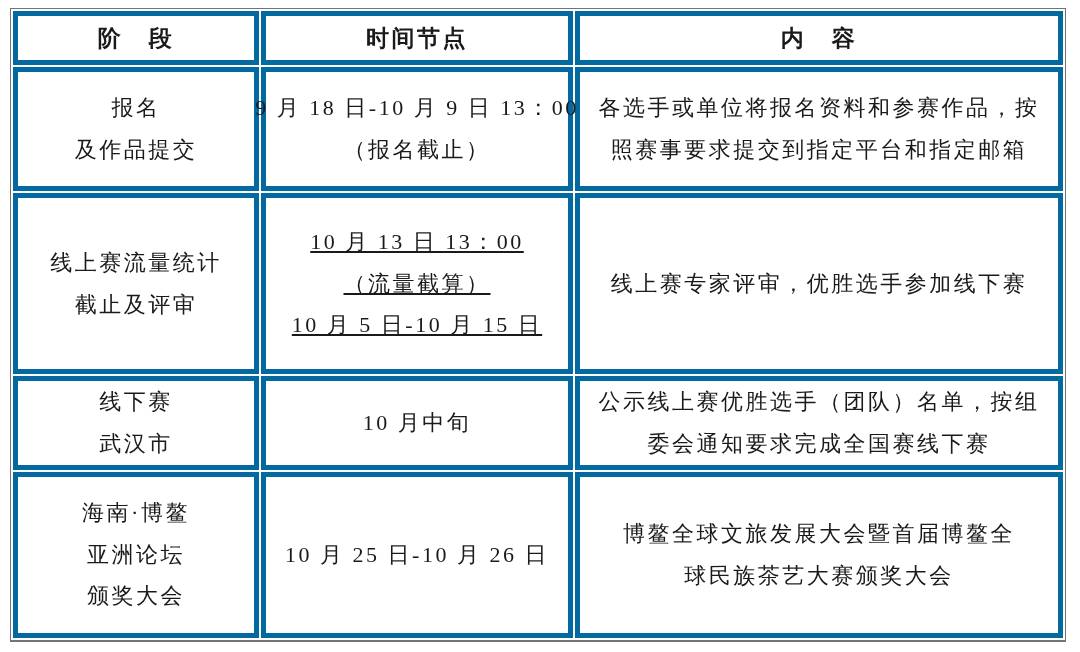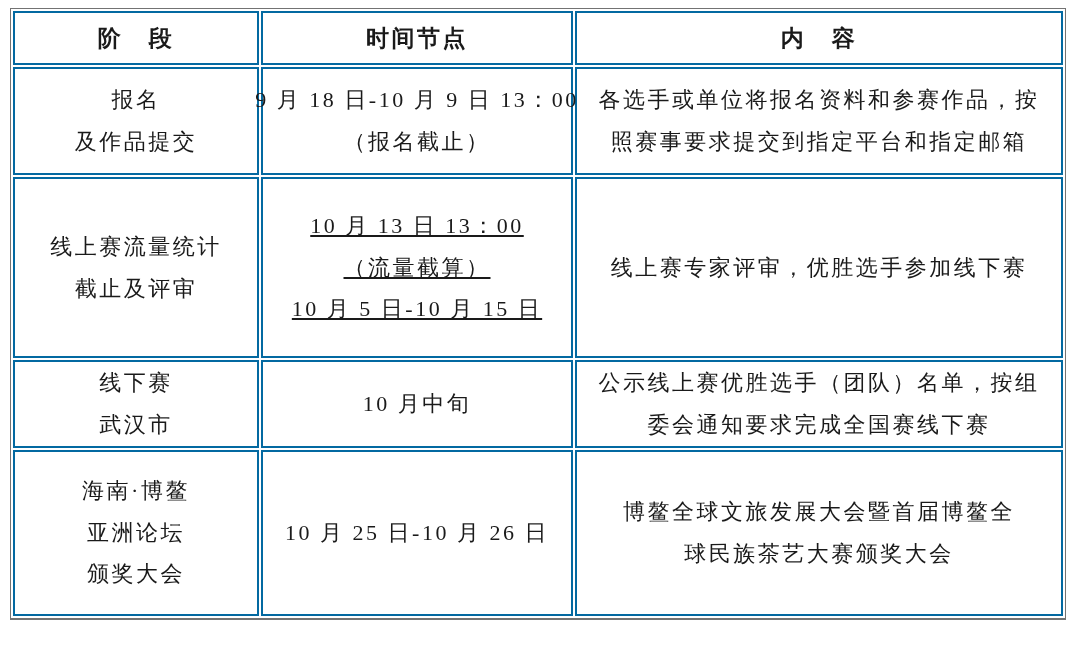--- a/index.html
+++ b/index.html
@@ -19,31 +19,31 @@
     border-spacing:2px;
     border:1px solid #737373;
     border-bottom-width:2px;
     background:#ffffff;
     table-layout:fixed;
   }
   col.c-stage{width:246px;}
   col.c-time{width:312px;}
   col.c-content{width:auto;}
   th,td{
-    border:2px solid #0369a1;
+    border:5px solid #0369a1;
     background:#ffffff;
     text-align:center;
     vertical-align:middle;
     font-size:22px;
     letter-spacing:2.5px;
     padding:0;
   }
   th{font-weight:bold;font-size:23px;}
   tr.h-head{height:54px;}
-  tr.h-r1{height:108px;}
+  tr.h-r1{height:124px;}
   tr.h-r2{height:181px;}
   tr.h-r3{height:81px;}
   tr.h-r4{height:166px;}
   .stack{
     display:flex;flex-direction:column;align-items:center;
     height:100%;box-sizing:border-box;width:100%;
   }
   .se{justify-content:space-evenly;}
   .cc{justify-content:center;}
   .sb{justify-content:space-between;}

